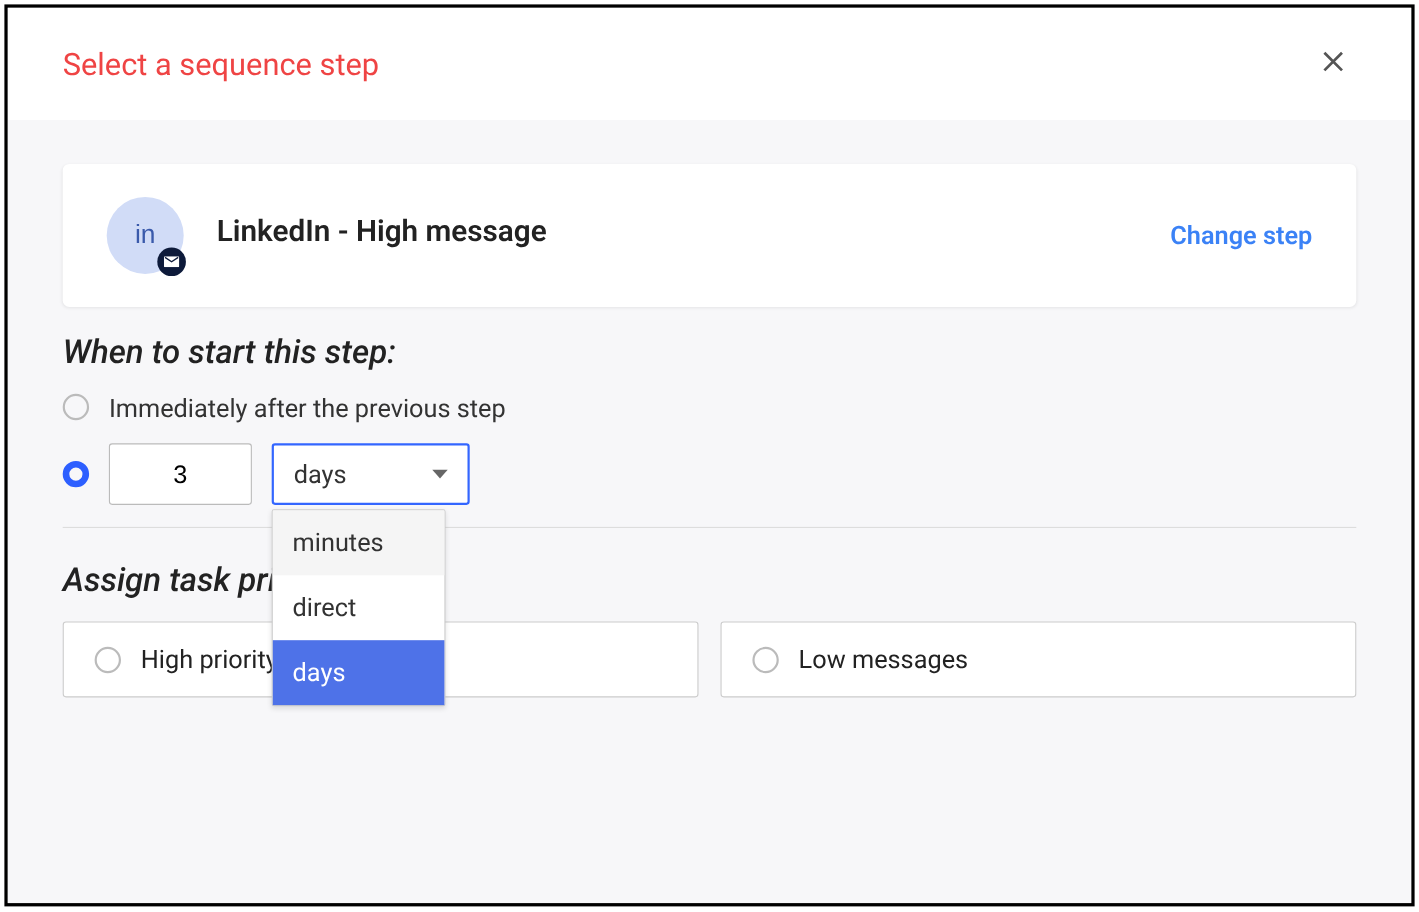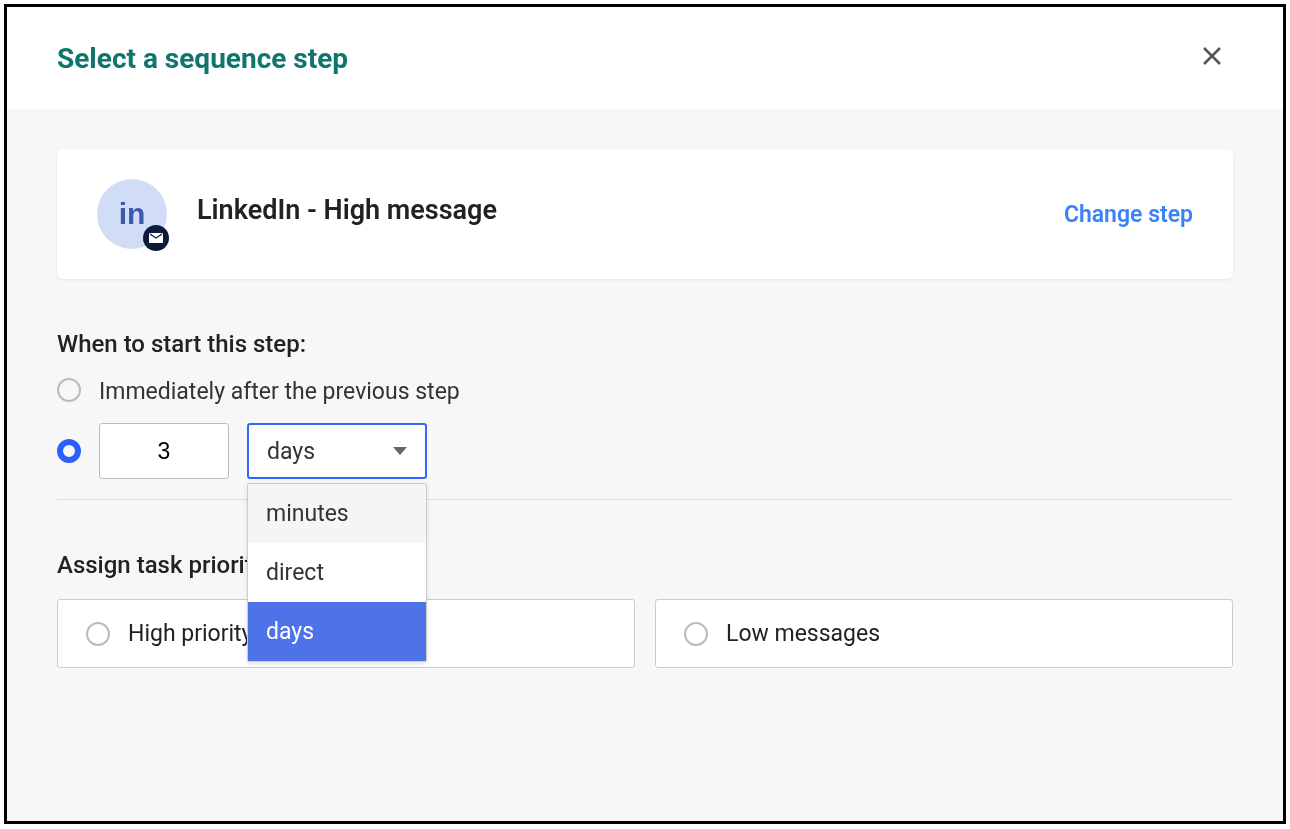--- a/index.html
+++ b/index.html
@@ -16,22 +16,22 @@
     }
     .modal-header {
       display: flex;
       justify-content: space-between;
       align-items: center;
       padding: 30px 50px 30px 50px;
       background: #fff;
     }
     .modal-title {
       font-size: 28px;
-      font-weight: 700;
-      color: #0f766e;
+      font-weight: 400;
+      color: #ef4444;
     }
     .close-btn {
       font-size: 28px;
       color: #555;
       cursor: pointer;
       background: none;
       border: none;
       padding: 5px 10px;
     }
     .modal-body {
@@ -58,22 +58,22 @@
       width: 70px;
       height: 70px;
       background: #d1dcf7;
       border-radius: 50%;
       display: flex;
       align-items: center;
       justify-content: center;
     }
     .linkedin-text {
       color: #3a5aab;
-      font-weight: 700;
-      font-size: 30px;
+      font-weight: 400;
+      font-size: 24px;
       font-family: Arial, sans-serif;
     }
     .envelope-badge {
       position: absolute;
       bottom: -2px;
       right: -2px;
       width: 26px;
       height: 26px;
       background: #0d1a3a;
       border-radius: 50%;
@@ -97,25 +97,26 @@
       max-width: 740px;
     }
     .change-step-link {
       color: #3b82f6;
       font-size: 23px;
       font-weight: 600;
       cursor: pointer;
       white-space: nowrap;
     }
     .section-label {
-      font-size: 24px;
+      font-size: 30px;
       font-weight: 500;
       color: #222;
-      margin-top: 51px;
+      margin-top: 24px;
       margin-bottom: 20px;
+      font-style: italic;
     }
     .radio-row {
       display: flex;
       align-items: flex-start;
       gap: 18px;
       margin-bottom: 18px;
     }
     .radio-circle {
       width: 24px;
       height: 24px;
@@ -171,21 +172,21 @@
       width: 0;
       height: 0;
       border-left: 7px solid transparent;
       border-right: 7px solid transparent;
       border-top: 8px solid #666;
     }
     .dropdown-menu {
       position: absolute;
       top: 60px;
       left: 0;
-      width: 180px;
+      width: 158px;
       background: #fff;
       border: 1px solid #ccc;
       border-radius: 2px;
       box-shadow: 0 2px 5px rgba(0,0,0,0.1);
       z-index: 10;
     }
     .dropdown-item {
       padding: 16px 18px;
       font-size: 23px;
       color: #333;

